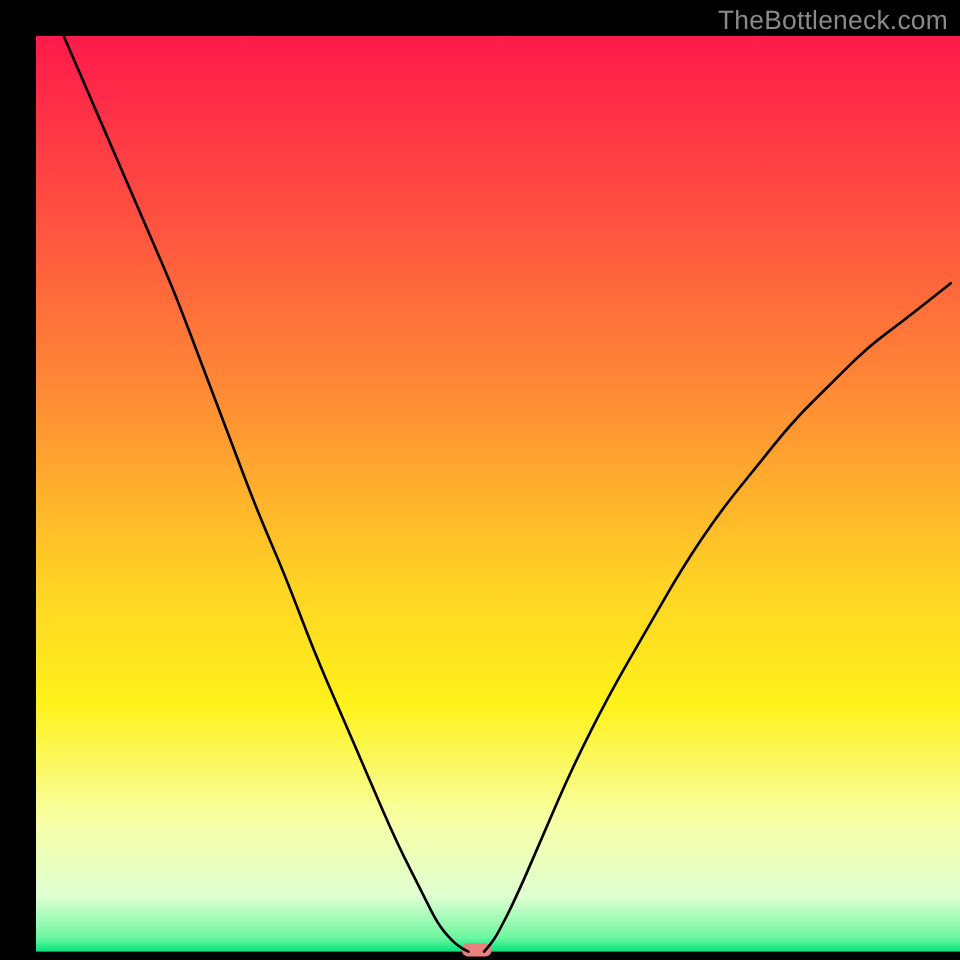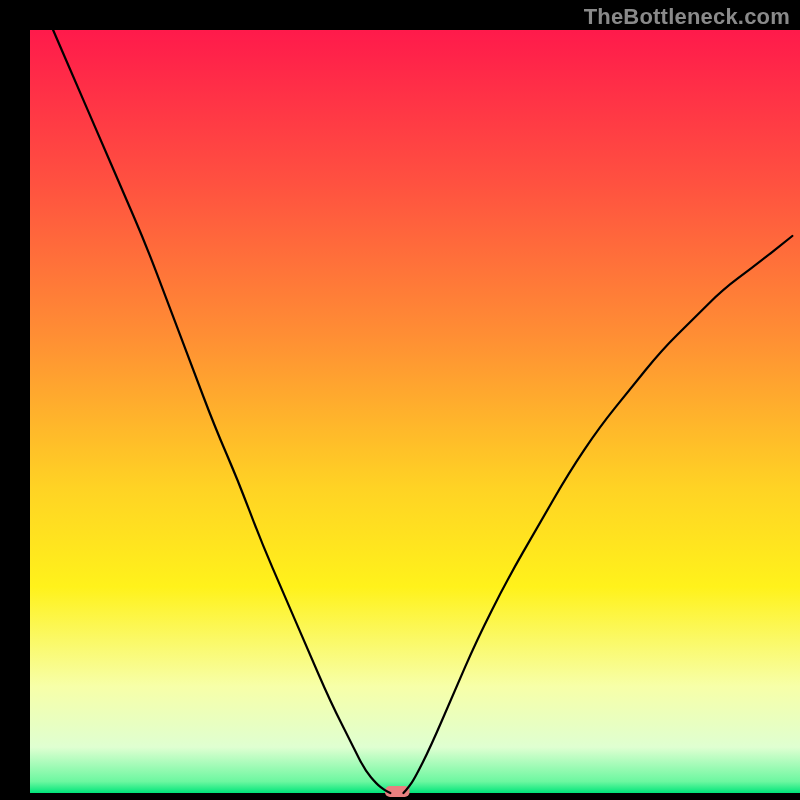--- a/index.html
+++ b/index.html
@@ -16,21 +16,21 @@
     width: 800px;
     height: 800px;
     background: #000;
   }
   .watermark {
     position: absolute;
     top: 4px;
     right: 10px;
     color: #8a8a8a;
     font-size: 22px;
-    font-weight: 700;
+    font-weight: 400;
     letter-spacing: 0.2px;
     z-index: 30;
   }
   svg.plot {
     position: absolute;
     left: 0;
     top: 0;
     width: 800px;
     height: 800px;
   }

